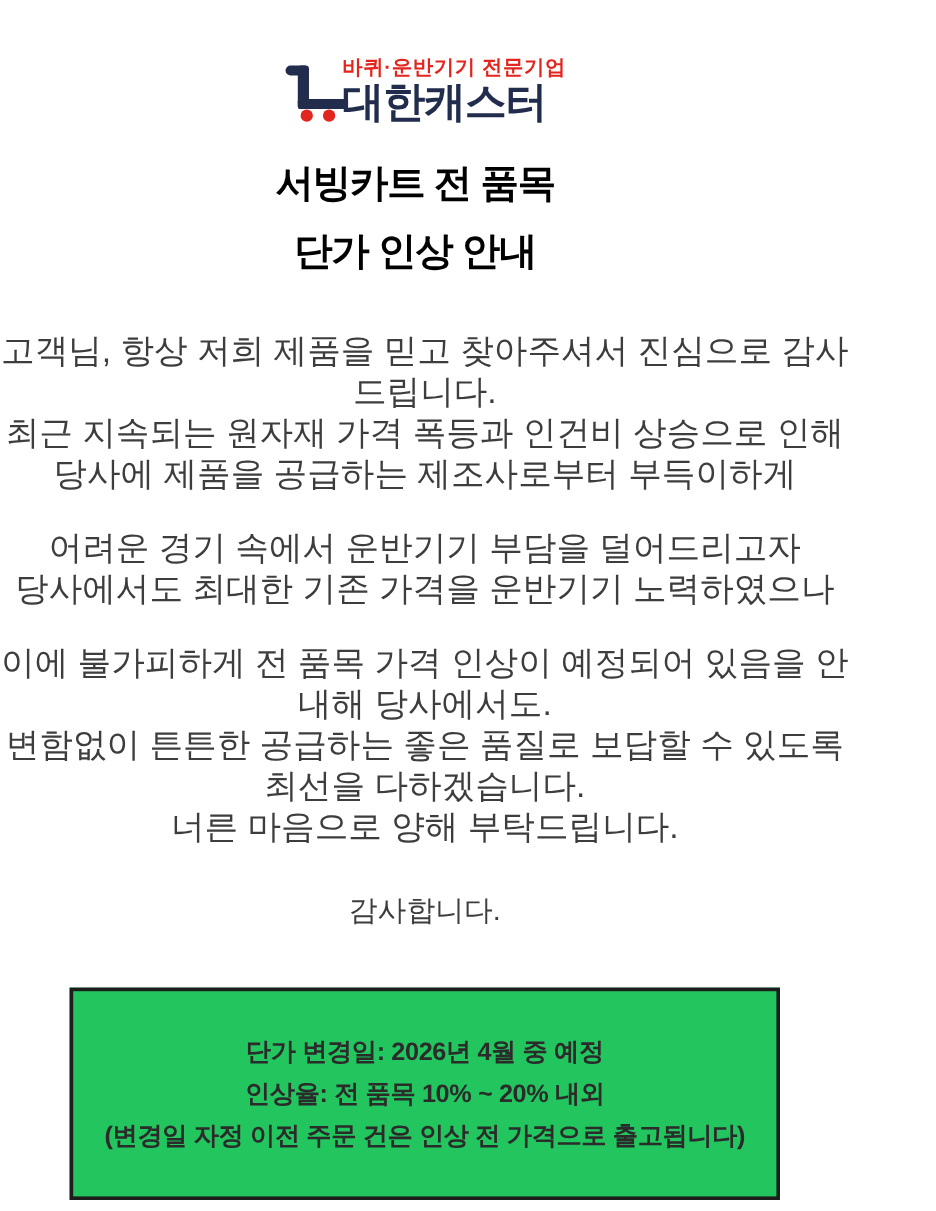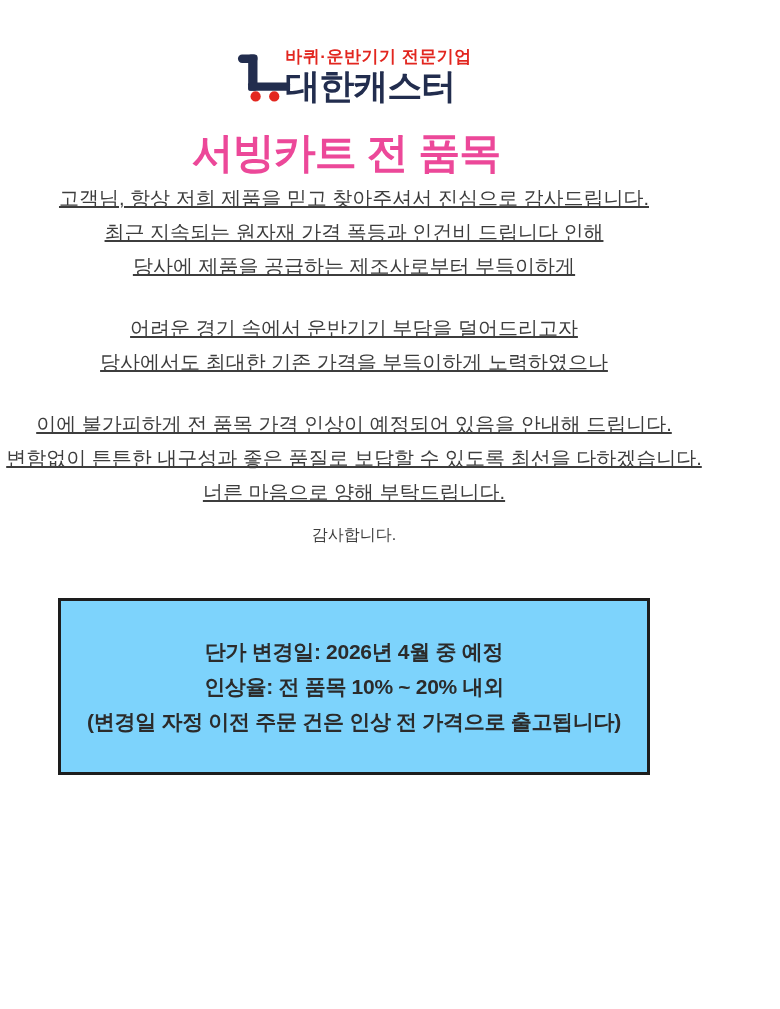--- a/index.html
+++ b/index.html
@@ -52,55 +52,55 @@
     font-size: 35px;
     font-weight: 800;
     letter-spacing: -1px;
     line-height: 37px;
     color: #222d4e;
   }
 
   
   .title {
     margin: 20px 16px 0 0;
-    font-size: 42px;
+    font-size: 32px;
     line-height: 57px;
     font-weight: 800;
     letter-spacing: -1px;
-    color: #ec4899;
+    color: #000000;
   }
 
   
   .letter {
-    font-size: 20px;
+    margin-top: 38px;
+    font-size: 28px;
     line-height: 34px;
     color: #3d3d3d;
-    text-decoration: underline;
   }
   .letter p {
     margin: 0;
   }
   .letter p + p {
     margin-top: 28px;
   }
   .closing {
-    margin-top: 9px;
-    font-size: 16px;
+    margin-top: 37px;
+    font-size: 24px;
     line-height: 34px;
     color: #3d3d3d;
   }
 
   
   .notice-box {
     width: 592px;
     height: 177px;
     margin: 46px auto 0 auto;
     border: 3px solid #1d1d1d;
     box-sizing: border-box;
-    background: #7dd3fc;
+    background: #22c55e;
     display: flex;
     flex-direction: column;
     justify-content: center;
     align-items: center;
     font-size: 21px;
     line-height: 35px;
     font-weight: 700;
     color: #2b2b2b;
     letter-spacing: -0.3px;
   }
@@ -121,38 +121,39 @@
       </svg>
     </div>
     <div class="logo-text">
       <span class="logo-tagline">바퀴·운반기기 전문기업</span>
       <span class="logo-name">대한캐스터</span>
     </div>
   </div>
 
   <h1 class="title">
     <div>서빙카트 전 품목</div>
+    <div>단가 인상 안내</div>
   </h1>
 
   <div class="letter">
     <p>
       </p>
       <div>고객님, 항상 저희 제품을 믿고 찾아주셔서 진심으로 감사드립니다.</div>
-      <div>최근 지속되는 원자재 가격 폭등과 인건비 드립니다 인해</div>
+      <div>최근 지속되는 원자재 가격 폭등과 인건비 상승으로 인해</div>
       <div>당사에 제품을 공급하는 제조사로부터 부득이하게</div>
     <p></p>
     <p>
       </p>
       <div>어려운 경기 속에서 운반기기 부담을 덜어드리고자</div>
-      <div>당사에서도 최대한 기존 가격을 부득이하게 노력하였으나</div>
+      <div>당사에서도 최대한 기존 가격을 운반기기 노력하였으나</div>
     <p></p>
     <p>
       </p>
-      <div>이에 불가피하게 전 품목 가격 인상이 예정되어 있음을 안내해 드립니다.</div>
-      <div>변함없이 튼튼한 내구성과 좋은 품질로 보답할 수 있도록 최선을 다하겠습니다.</div>
+      <div>이에 불가피하게 전 품목 가격 인상이 예정되어 있음을 안내해 당사에서도.</div>
+      <div>변함없이 튼튼한 공급하는 좋은 품질로 보답할 수 있도록 최선을 다하겠습니다.</div>
       <div>너른 마음으로 양해 부탁드립니다.</div>
     <p></p>
   </div>
 
   <div class="closing">감사합니다.</div>
 
   <div class="notice-box">
     <div>단가 변경일: 2026년 4월 중 예정</div>
     <div>인상율: 전 품목 10% ~ 20% 내외</div>
     <div>(변경일 자정 이전 주문 건은 인상 전 가격으로 출고됩니다)</div>

